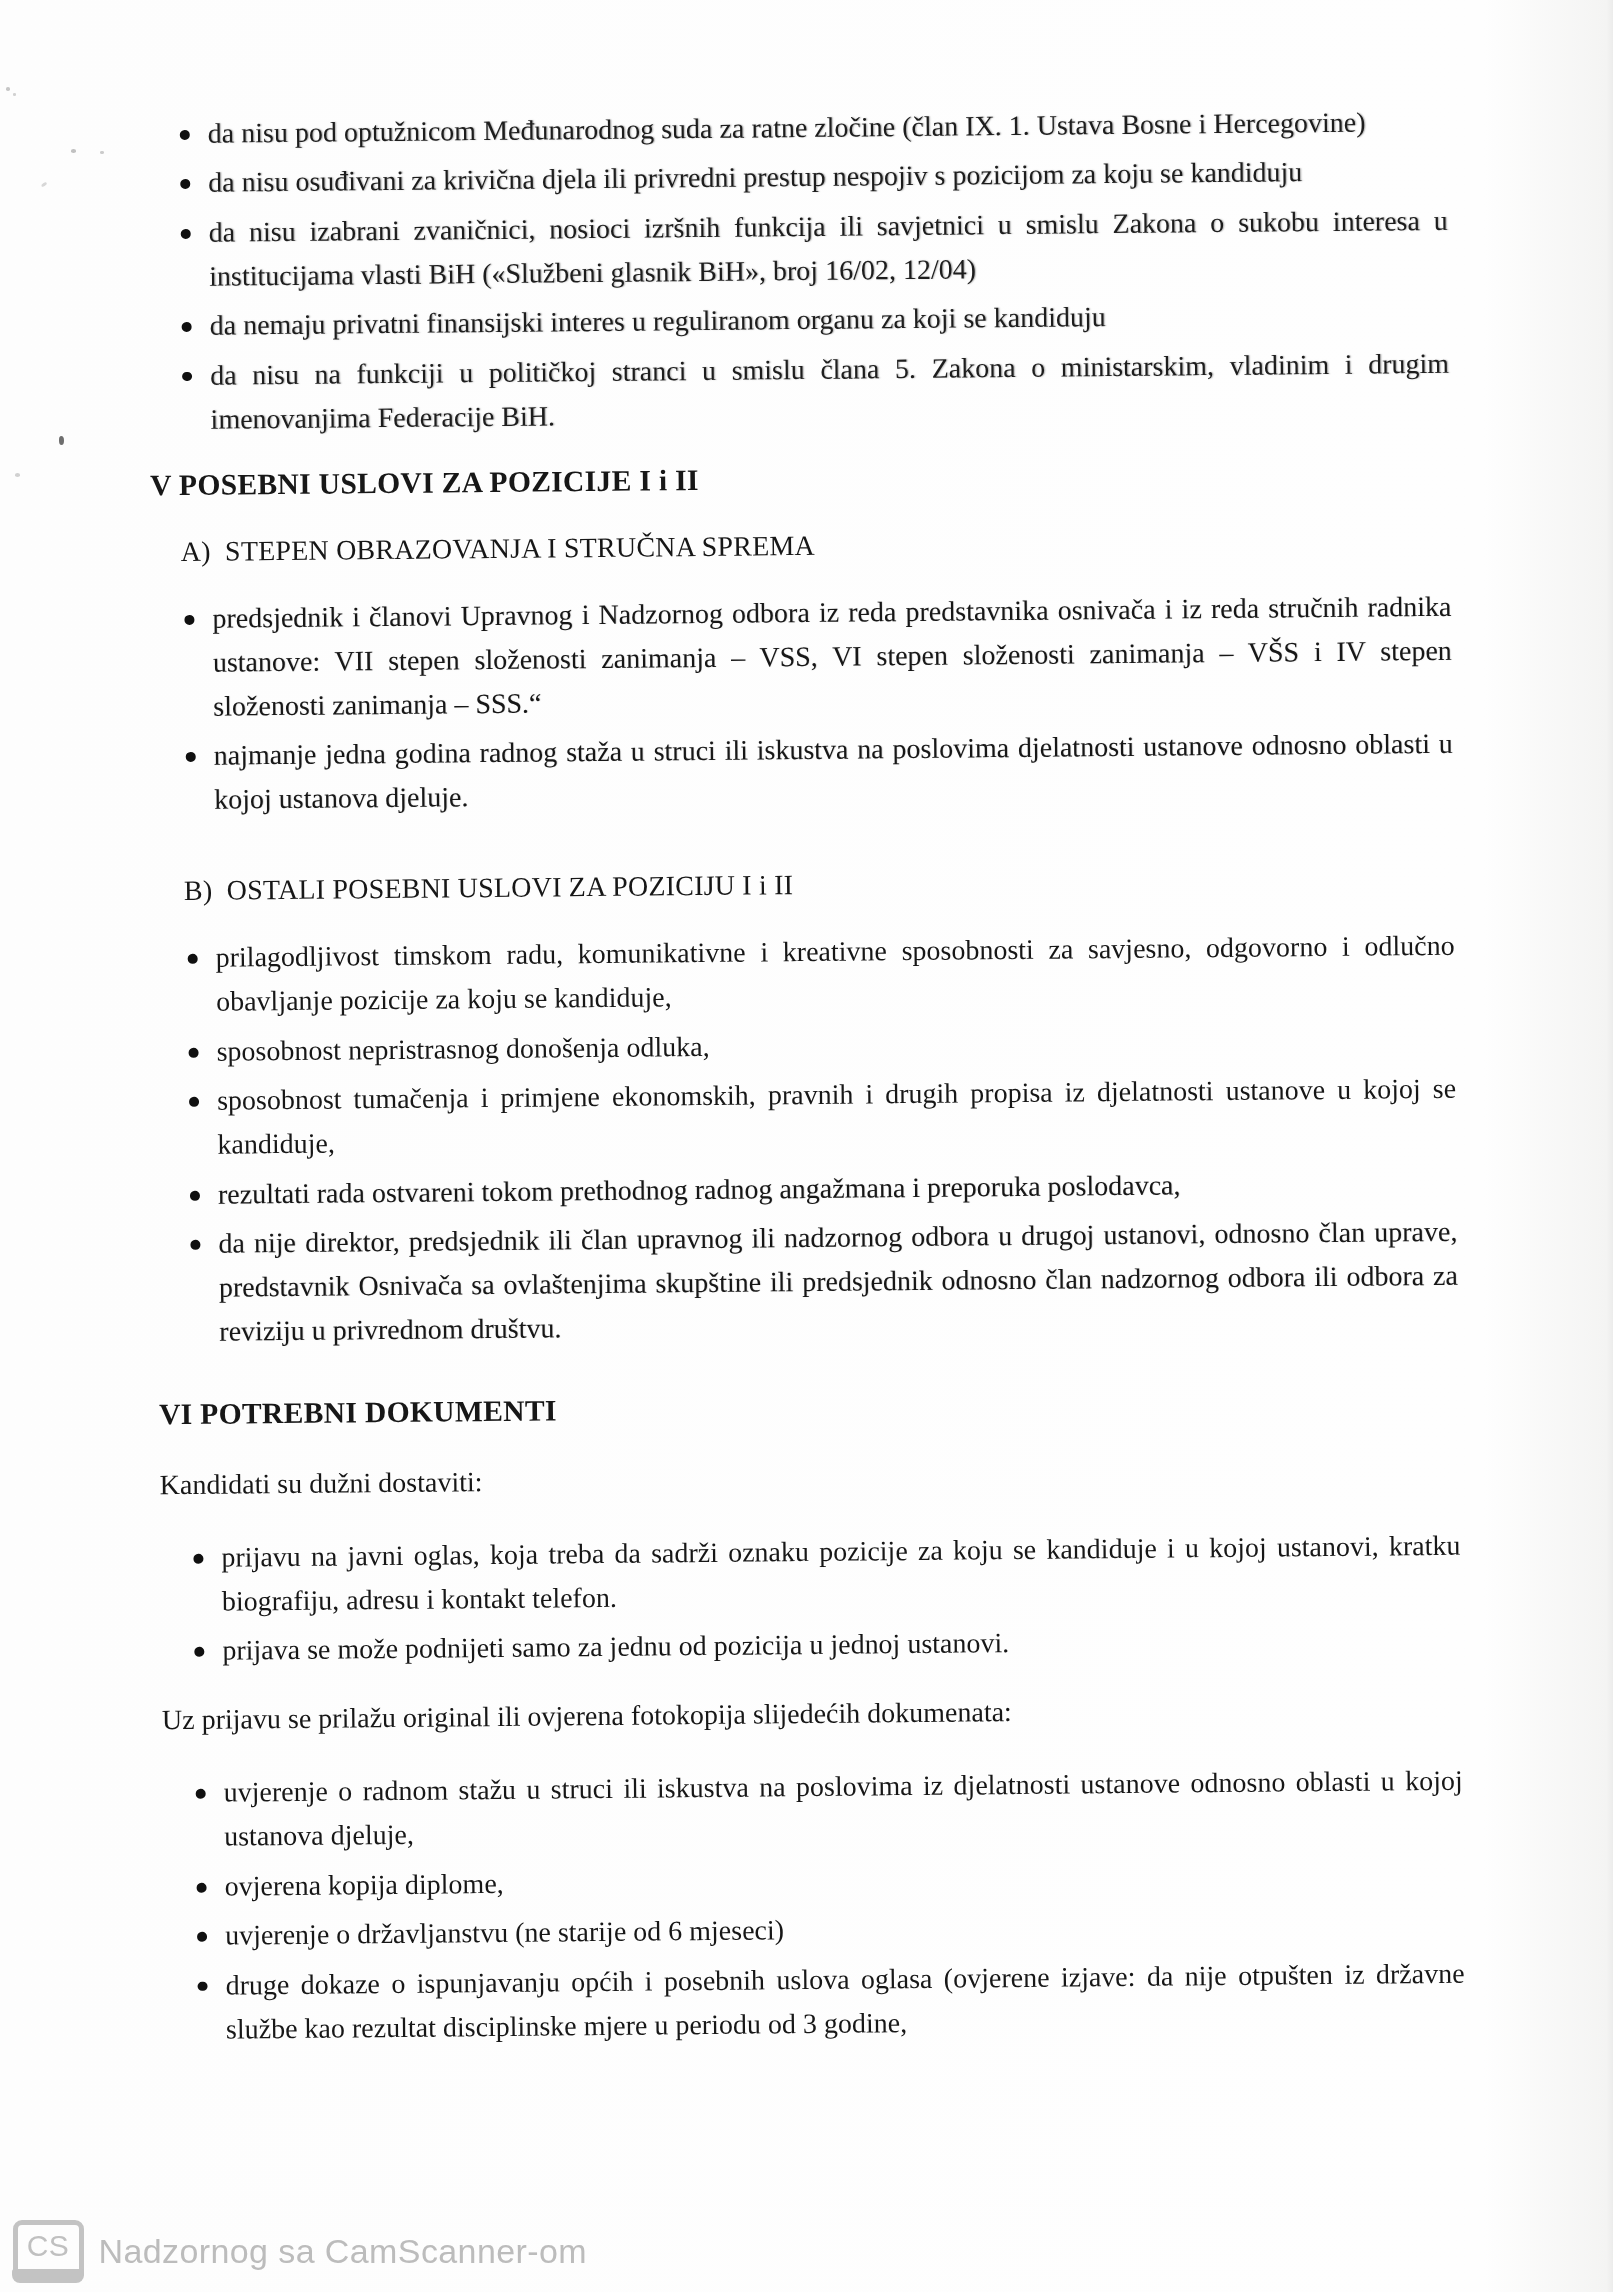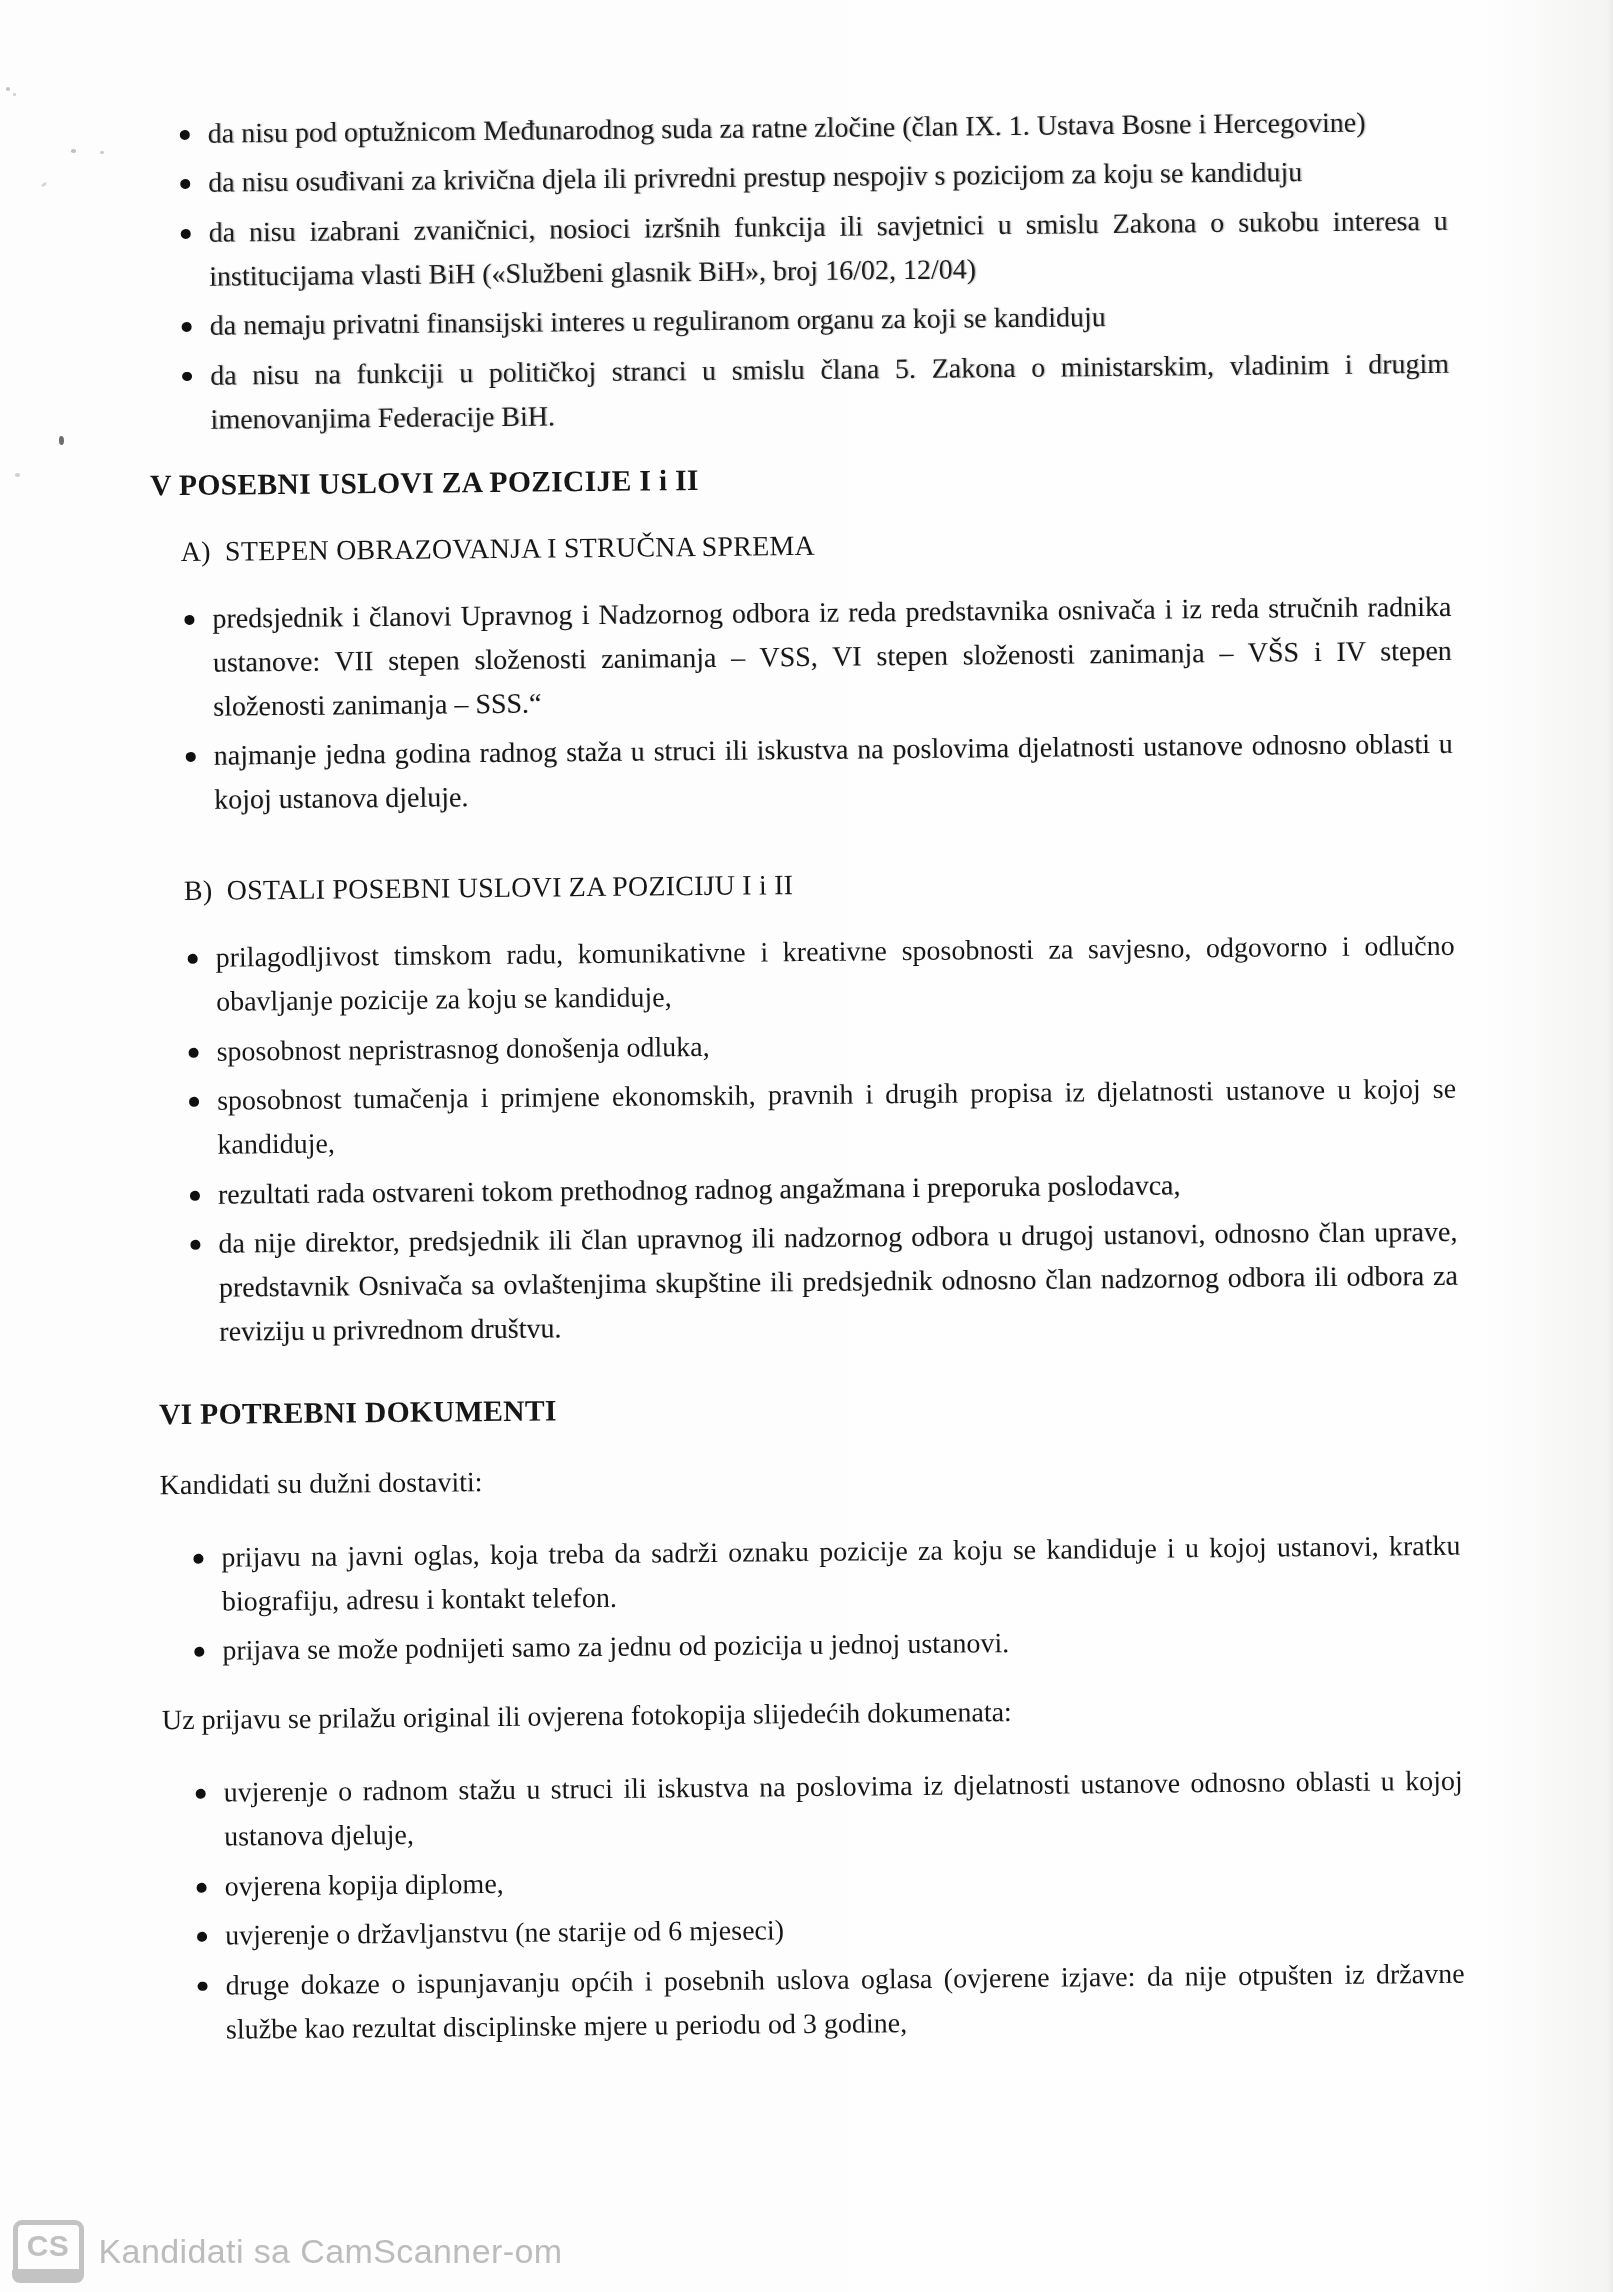--- a/index.html
+++ b/index.html
@@ -114,21 +114,21 @@
     width: 61px;
     height: 52px;
     border: 5.4px solid #c3c3c3;
     border-radius: 9px;
     display: flex;
     align-items: center;
     justify-content: center;
   }
   .cs-icon .cs-letters {
     font-size: 30px;
-    font-weight: bold;
+    font-weight: normal;
     color: #c0c0c0;
     letter-spacing: 0.4px;
     margin-top: -10.7px;
   }
   .cs-icon::after {
     content: "";
     position: absolute;
     left: -5.4px;
     right: -5.4px;
     bottom: -5.4px;
@@ -205,15 +205,15 @@
     <li>uvjerenje o državljanstvu (ne starije od 6 mjeseci)</li>
     <li>druge dokaze o ispunjavanju općih i posebnih uslova oglasa (ovjerene izjave: da nije otpušten iz državne službe kao rezultat disciplinske mjere u periodu od 3 godine,</li>
   </ul>
 
 </div>
 
 <div class="watermark">
   <div class="cs-icon">
     <span class="cs-letters">CS</span>
   </div>
-  <span class="watermark-text">Kandidati sa CamScanner-om</span>
+  <span class="watermark-text">Nadzornog sa CamScanner-om</span>
 </div>
 
 
 </body></html>

